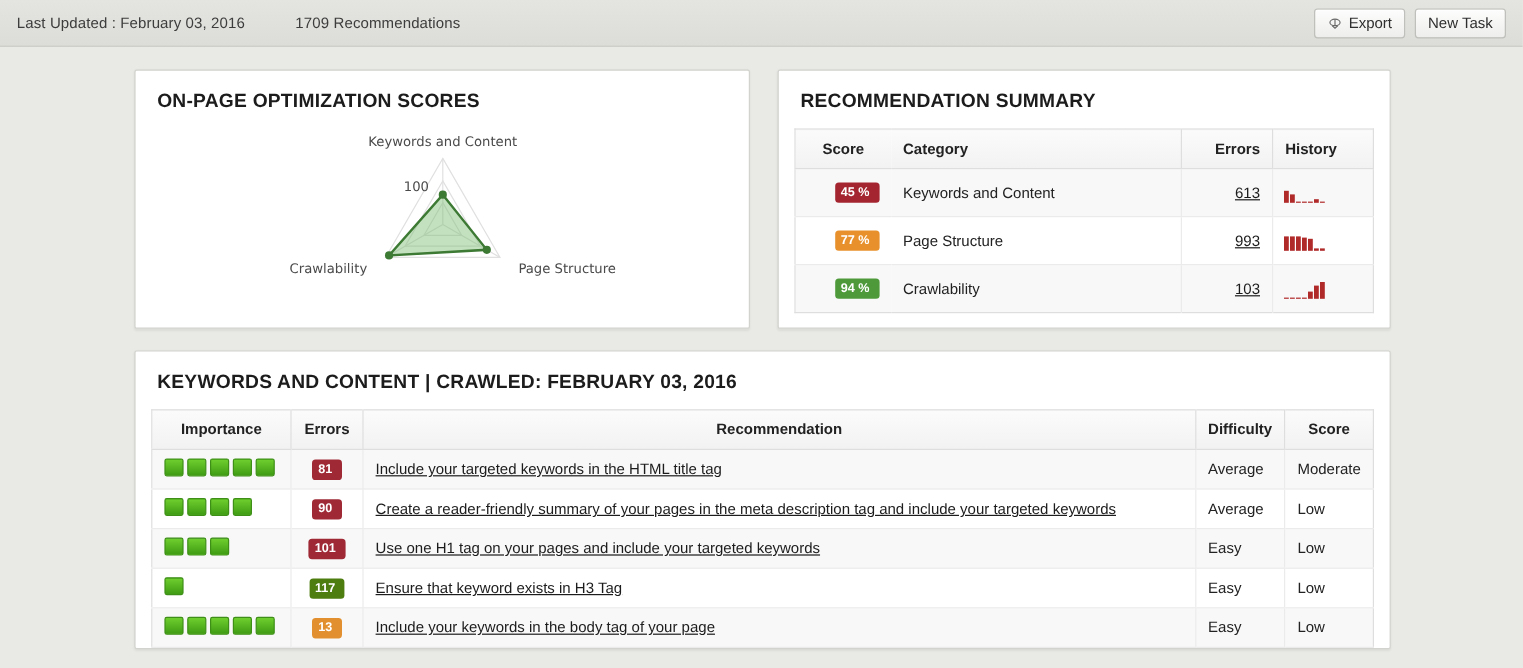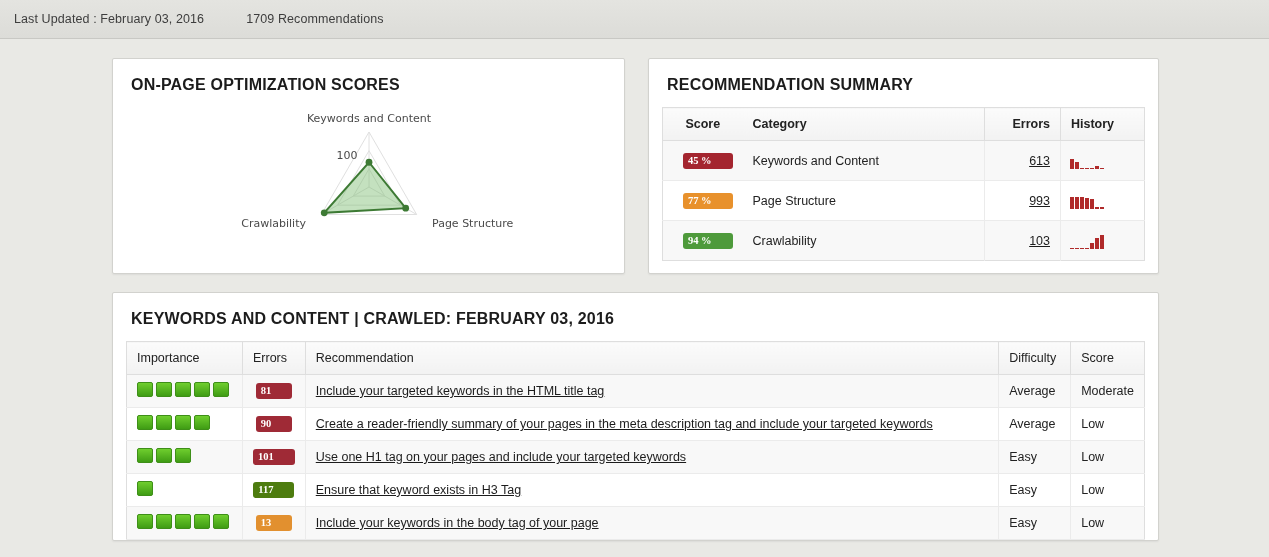--- a/index.html
+++ b/index.html
@@ -86,37 +86,37 @@
   .summary tr:nth-child(odd) td { background: #f8f8f8; }
   .summary tr:nth-child(even) td { background: #fff; }
   .summary td.c-score { text-align: right; }
   .summary td.c-err { text-align: right; border-left: 1px solid #ebebeb; }
   .summary td.c-hist { border-left: 1px solid #ebebeb; padding-left: 9px; }
   .err-link { color: #1c1c1c; text-decoration: underline; cursor: pointer; }
 
   .pill {
     display: inline-block;
     font-size: 10.5px; font-weight: bold; color: #fff;
-    padding: 2px 21px 3px 5px; border-radius: 3px;
+    padding: 2px 8px 3px 5px; border-radius: 3px;
     min-width: 33px; text-align: center;
-    font-family: Liberation Serif, serif;
+    font-family: Liberation Sans, sans-serif;
   }
 
   .spark { display: inline-flex; align-items: flex-end; height: 20px; gap: 1px; }
   .spark i { width: 4px; background: #b02a2a; display: block; }
 
   
   .panel-main { margin-top: 18px; width: 1047px; }
   .main-tbl { padding: 0 13px 0 13px; }
   .main-tbl table { border: 1px solid #dedede; }
   .main-tbl th {
     background: linear-gradient(#fbfbfb, #f2f2f2);
     border-bottom: 1px solid #dedede;
-    font-size: 12.5px; color: #222; font-weight: normal;
-    text-align: left; padding: 9px 10px; height: 33px;
+    font-size: 12.5px; color: #222; font-weight: bold;
+    text-align: center; padding: 9px 10px; height: 33px;
     white-space: nowrap;
   }
   .main-tbl td {
     font-size: 12.5px; color: #222;
     padding: 7px 10px; height: 27px;
     border-bottom: 1px solid #ebebeb;
   }
   .main-tbl tr:nth-child(odd) td { background: #f8f8f8; }
   .main-tbl tr:nth-child(even) td { background: #fff; }
   .col-imp { width: 116px; }
@@ -135,20 +135,34 @@
     border: 1px solid #3e8f18;
   }
 </style>
 </head>
 <body>
 
 <div class="topbar">
   <div class="topbar-meta">
     <span class="topbar-text">Last Updated : February 03, 2016</span>
     <span class="topbar-text second">1709 Recommendations</span>
+  </div>
+  <div class="topbar-actions">
+    <button class="btn">
+      <span>
+        <svg width="13" height="13" viewBox="0 0 16 16" aria-hidden="true">
+          <ellipse cx="8" cy="7" rx="5.2" ry="3.3" fill="none" stroke="#6a6a6a" stroke-width="1.2"></ellipse>
+          <path d="M8 3.7v6.6M5.2 10.4l2.8 2.6 2.8-2.6" fill="none" stroke="#6a6a6a" stroke-width="1.2"></path>
+        </svg>
+      </span>
+      <span>Export</span>
+    </button>
+    <button class="btn">
+      <span>New Task</span>
+    </button>
   </div>
 </div>
 
 <div class="content">
 
   <div class="row-top">
 
     <div class="panel panel-left">
       <div class="panel-title">ON-PAGE OPTIMIZATION SCORES</div>
       <div class="radar-wrap">

